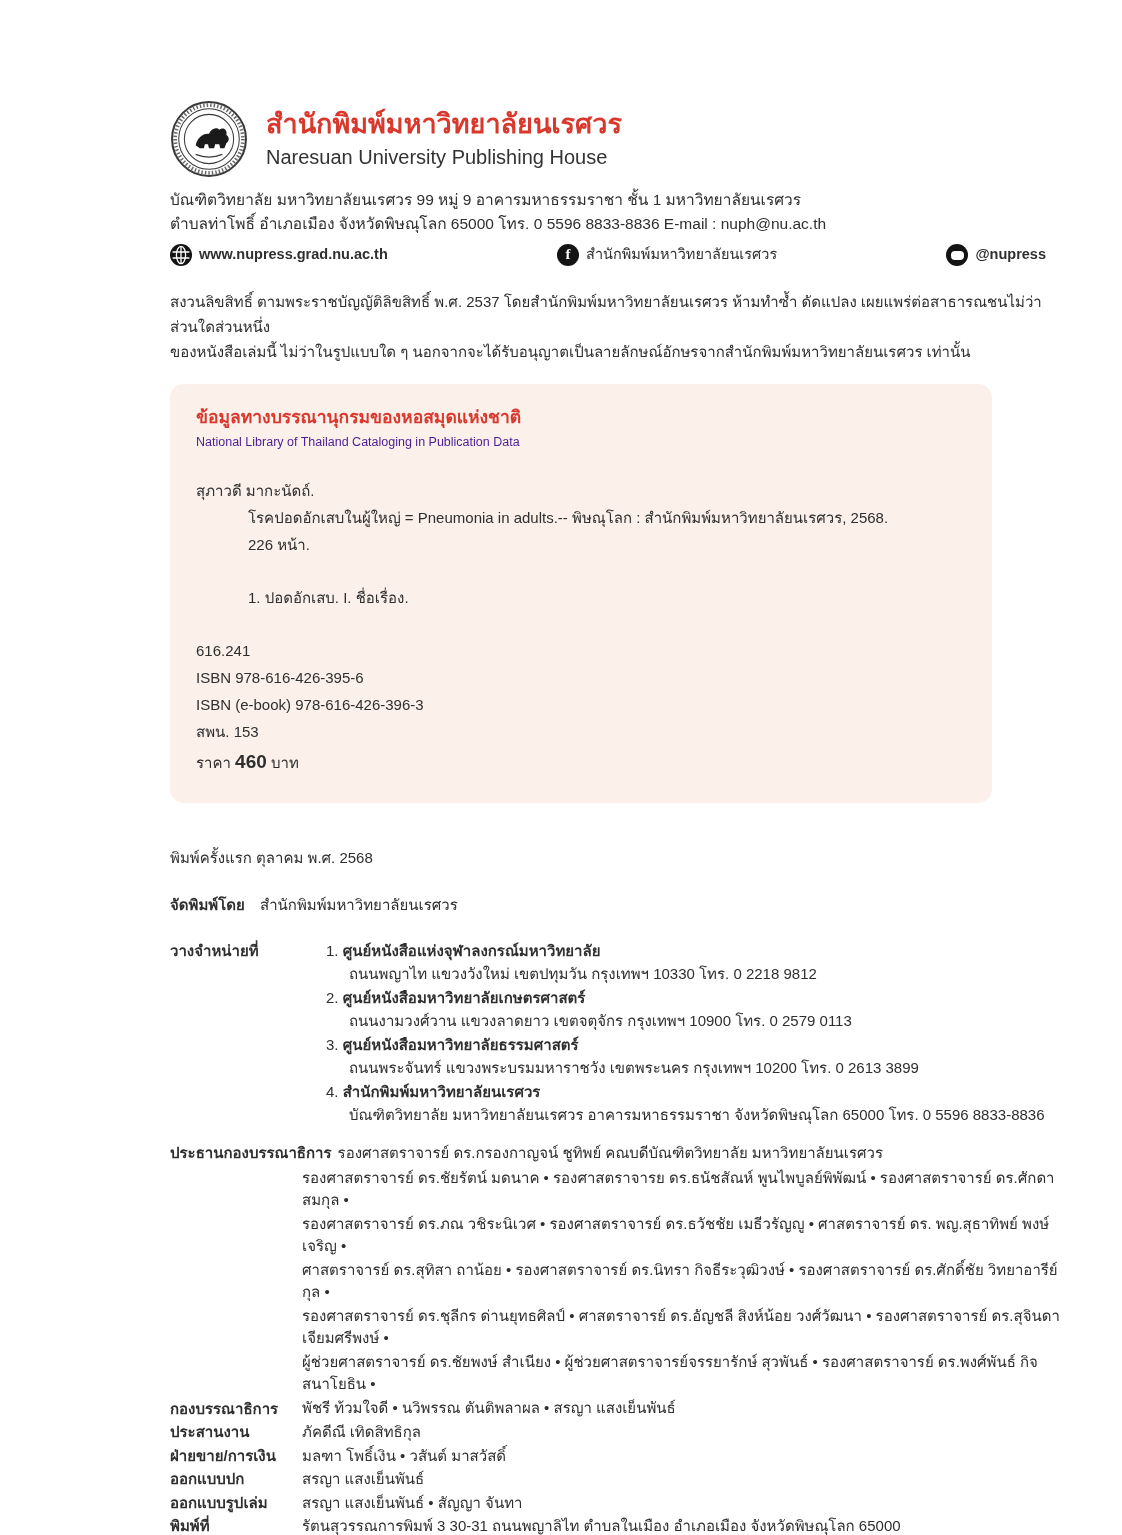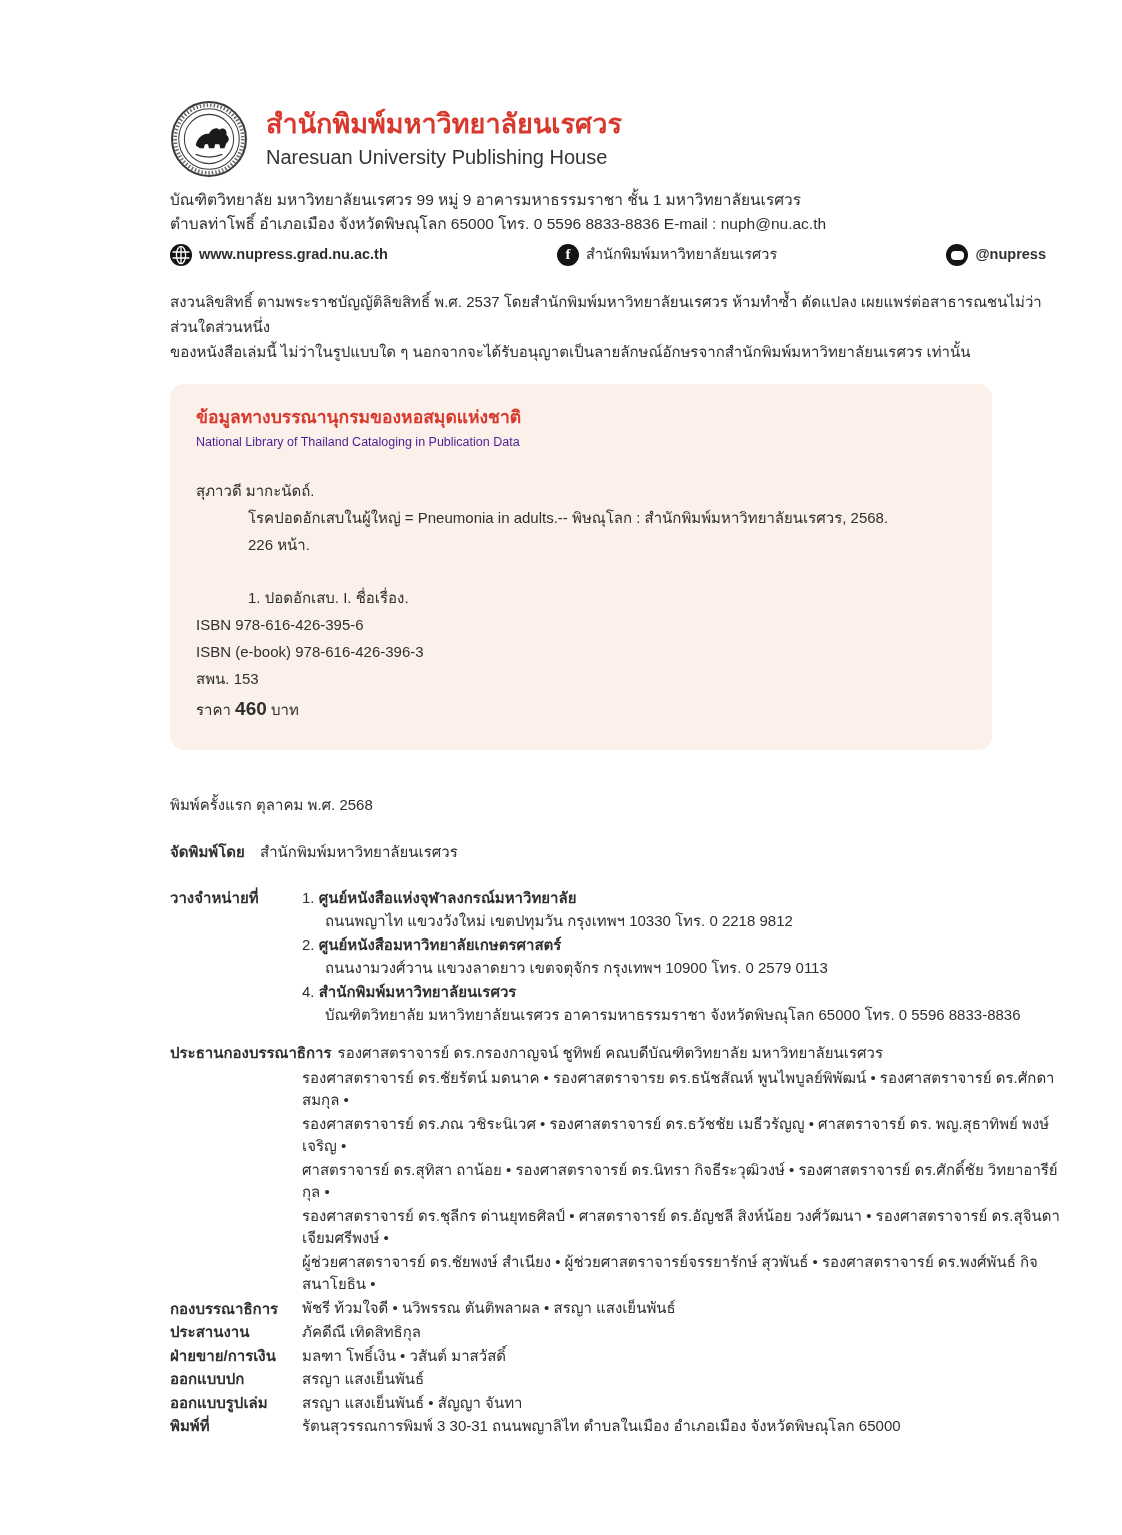--- a/index.html
+++ b/index.html
@@ -42,21 +42,21 @@
   .cip .ddc { margin-top:26px; }
   .cip .price-val { font-weight:700; font-size:19px; }
 
   
   .edition { margin-top:44px; }
   .kv { display:flex; margin-top:0; }
   .kv .k { width:132px; flex:0 0 auto; font-weight:700; }
   .kv .v { flex:1; }
   .pubby { margin-top:24px; display:flex; }
   .pubby .k { width:90px; flex:0 0 auto; font-weight:700; }
-  .dist { margin-top:24px; display:flex; }
+  .dist { margin-top:24px; display:flex;gap:24px; }
   .dist .k { width:132px; flex:0 0 auto; font-weight:700; }
   .dist-item { margin-bottom:2px; }
   .dist-item .nm { font-weight:700; }
   .dist-item .ad { padding-left:23px; }
   .chair { margin-top:14px; }
   .chair .k { font-weight:700; margin-right:6px; }
   .board { display:flex; margin-top:2px;align-items:flex-end; }
   .board .k { width:132px; flex:0 0 auto; font-weight:700; }
   .board .lines div { margin-bottom:1px; }
   .staff-rows .kv { margin-top:1px; }
@@ -113,20 +113,21 @@
       <div>ของหนังสือเล่มนี้ ไม่ว่าในรูปแบบใด ๆ นอกจากจะได้รับอนุญาตเป็นลายลักษณ์อักษรจากสำนักพิมพ์มหาวิทยาลัยนเรศวร เท่านั้น</div>
     </div>
 
     <div class="cip">
       <div class="h-th">ข้อมูลทางบรรณานุกรมของหอสมุดแห่งชาติ</div>
       <div class="h-en">National Library of Thailand Cataloging in Publication Data</div>
       <div class="row author">สุภาวดี มากะนัดถ์.</div>
       <div class="row ind">โรคปอดอักเสบในผู้ใหญ่ = Pneumonia in adults.-- พิษณุโลก : สำนักพิมพ์มหาวิทยาลัยนเรศวร, 2568.</div>
       <div class="row ind">226 หน้า.</div>
       <div class="row ind subjects">1. ปอดอักเสบ.  I. ชื่อเรื่อง.</div>
+      <div class="row ddc">616.241</div>
       <div class="row">ISBN 978-616-426-395-6</div>
       <div class="row">ISBN (e-book) 978-616-426-396-3</div>
       <div class="row">สพน. 153</div>
       <div class="row">
         <span>ราคา</span>
         <span class="price-val">460</span>
         <span>บาท</span>
       </div>
     </div>
 
@@ -142,20 +143,25 @@
       <div class="v">
         <div class="dist-item">
           <span>1.</span>
           <span class="nm">ศูนย์หนังสือแห่งจุฬาลงกรณ์มหาวิทยาลัย</span>
           <div class="ad">ถนนพญาไท แขวงวังใหม่ เขตปทุมวัน กรุงเทพฯ 10330  โทร. 0 2218 9812</div>
         </div>
         <div class="dist-item">
           <span>2.</span>
           <span class="nm">ศูนย์หนังสือมหาวิทยาลัยเกษตรศาสตร์</span>
           <div class="ad">ถนนงามวงศ์วาน  แขวงลาดยาว  เขตจตุจักร กรุงเทพฯ  10900 โทร. 0 2579 0113</div>
+        </div>
+        <div class="dist-item">
+          <span>3.</span>
+          <span class="nm">ศูนย์หนังสือมหาวิทยาลัยธรรมศาสตร์</span>
+          <div class="ad">ถนนพระจันทร์ แขวงพระบรมมหาราชวัง เขตพระนคร กรุงเทพฯ 10200 โทร. 0 2613 3899</div>
         </div>
         <div class="dist-item">
           <span>4.</span>
           <span class="nm">สำนักพิมพ์มหาวิทยาลัยนเรศวร</span>
           <div class="ad">บัณฑิตวิทยาลัย มหาวิทยาลัยนเรศวร อาคารมหาธรรมราชา จังหวัดพิษณุโลก 65000 โทร. 0 5596 8833-8836</div>
         </div>
       </div>
     </div>
 
     <div class="chair">

